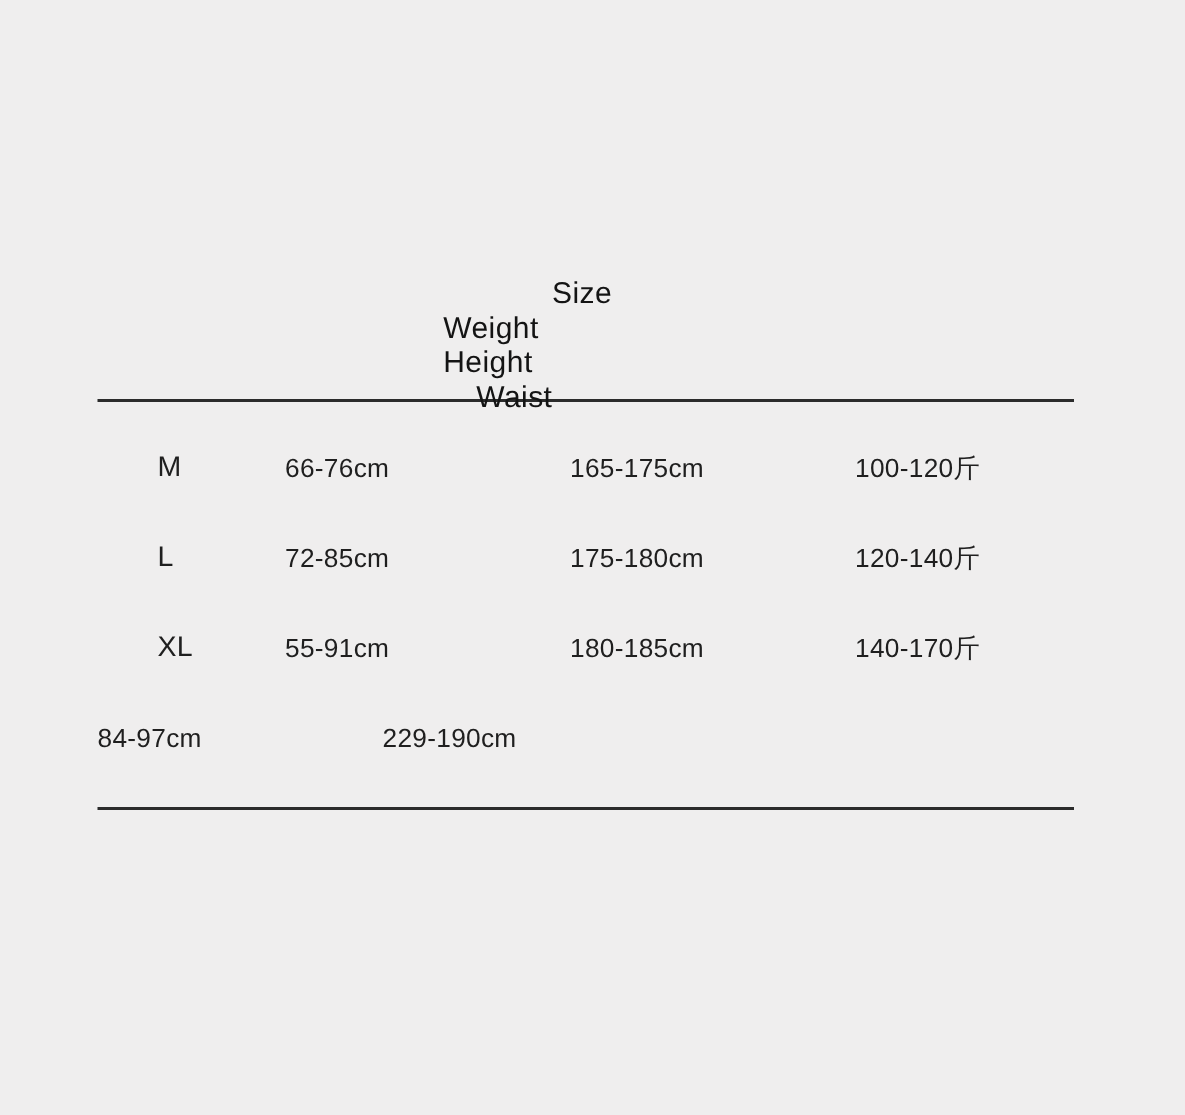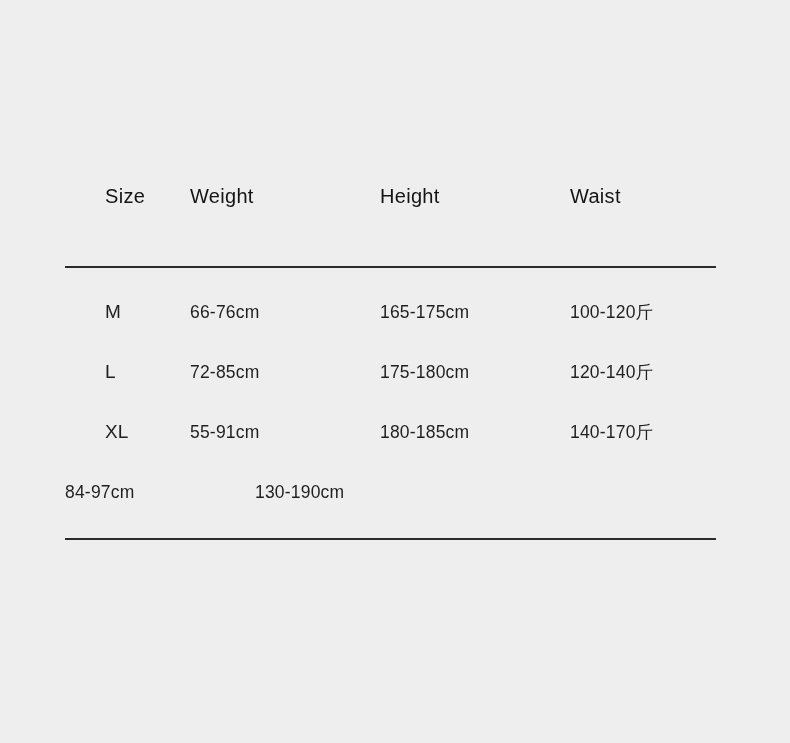--- a/index.html
+++ b/index.html
@@ -36,20 +36,22 @@
   }
 
   
   .col-size   { width: 125px; padding-left: 40px; box-sizing: border-box; }
   .col-waist  { width: 190px; padding-left: 0px;  box-sizing: border-box; }
   .col-height { width: 190px; padding-left: 0px;  box-sizing: border-box; }
   .col-weight { width: 146px; padding-left: 0px;  box-sizing: border-box; }
 
   .header-row {
     height: 56px;
+    align-items: center;
+    flex-direction: column;
   }
   .header-row .cell {
     font-size: 20px;
     letter-spacing: 0.3px;
     color: #141414;
     white-space: nowrap;
   }
 
   .rule {
     width: 651px;
@@ -111,21 +113,21 @@
 
       <div class="chart-row data-row">
         <div class="cell col-size">XL</div>
         <div class="cell col-waist">55-91cm</div>
         <div class="cell col-height">180-185cm</div>
         <div class="cell col-weight">140-170斤</div>
       </div>
 
       <div class="chart-row data-row">
         <div class="cell col-waist">84-97cm</div>
-        <div class="cell col-height">130-190cm</div>
+        <div class="cell col-height">229-190cm</div>
       </div>
 
     </div>
 
     <div class="rule rule-bottom"></div>
 
   </div>
 
 </div>
 

